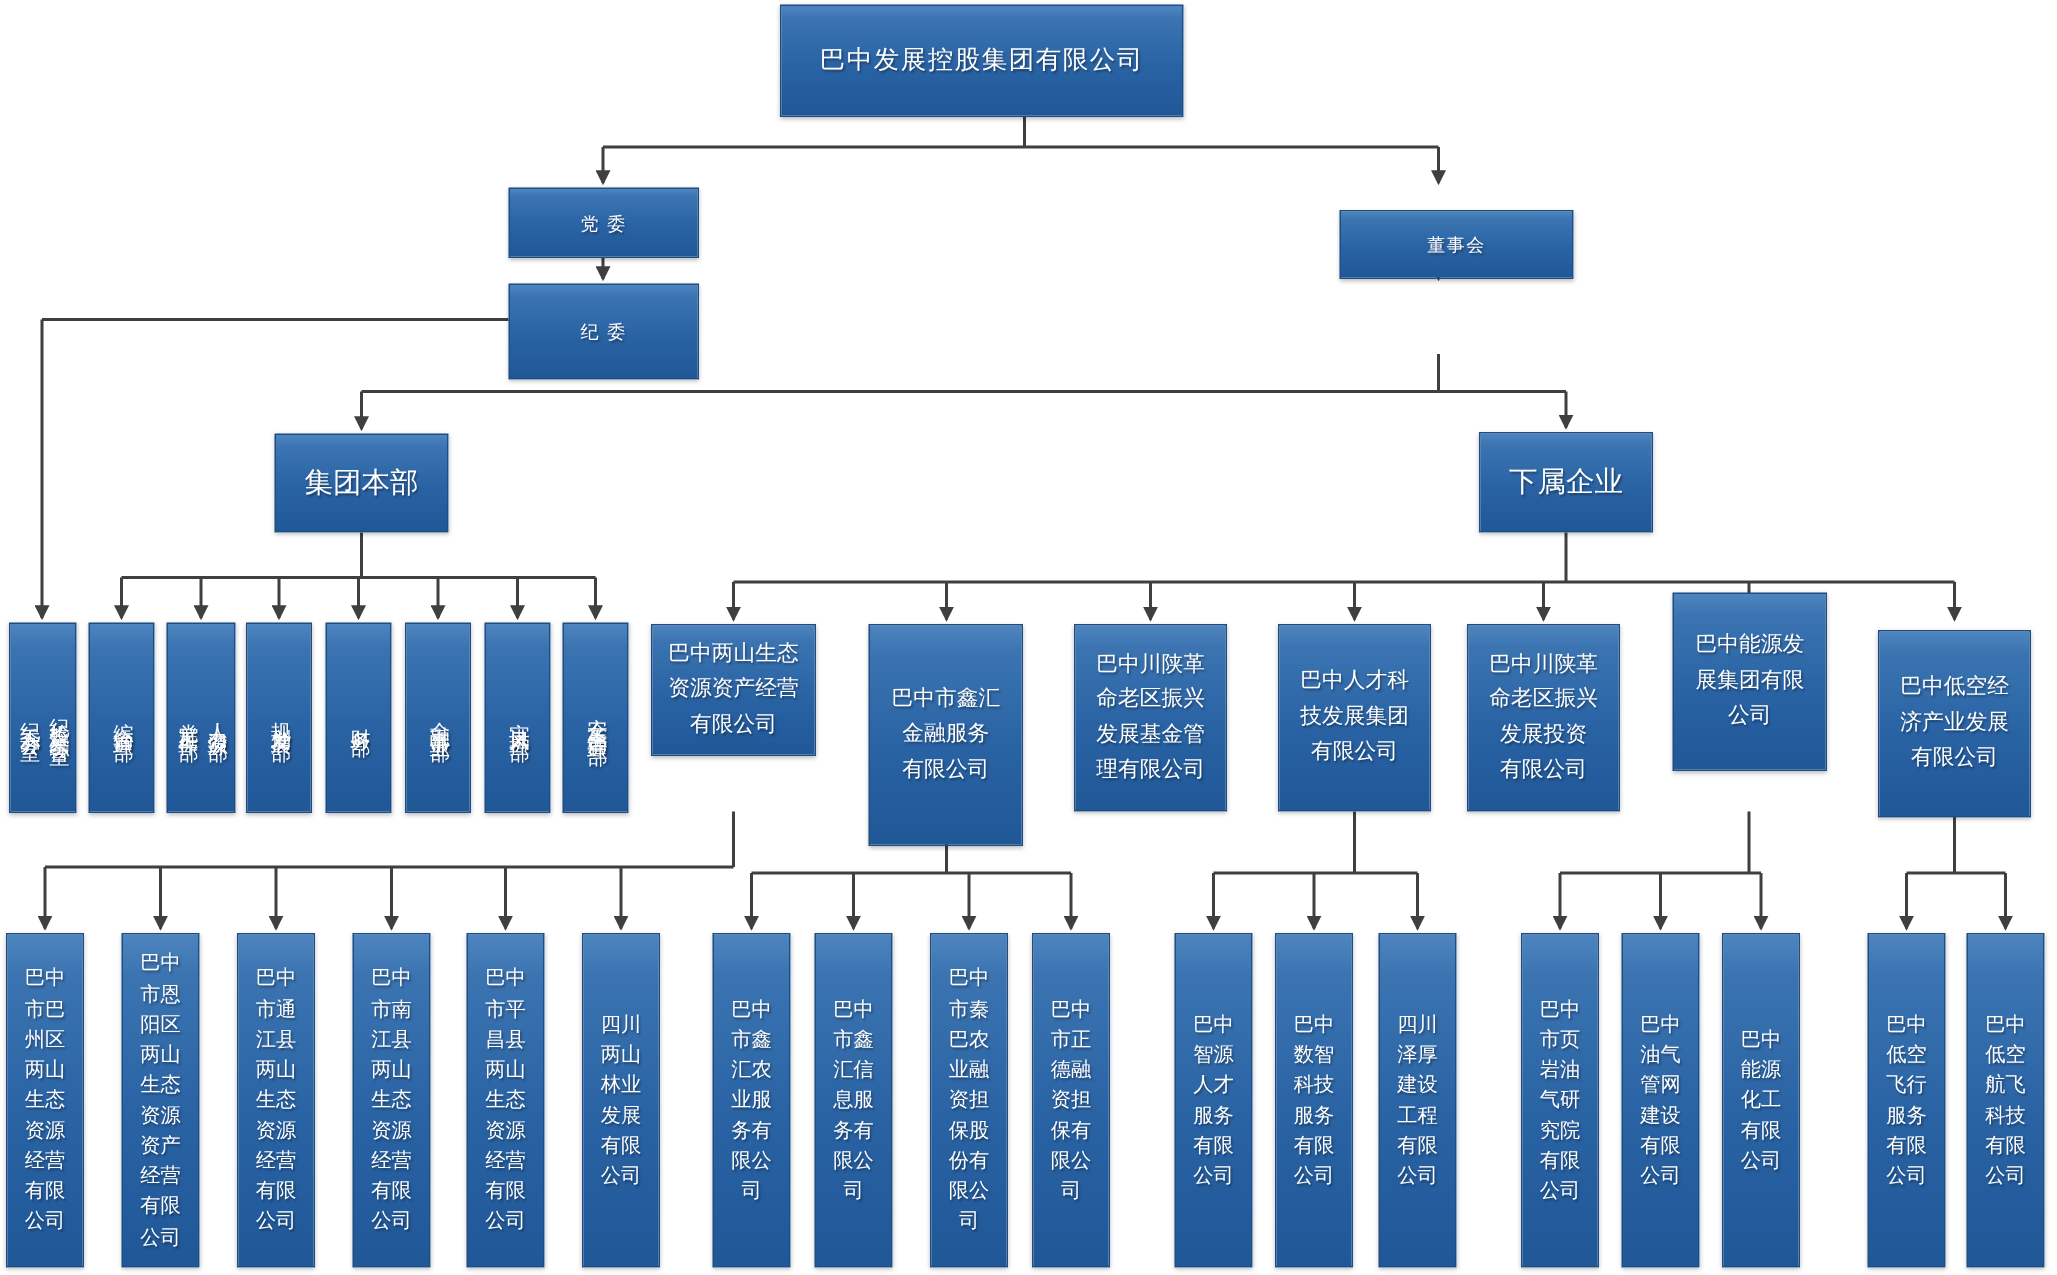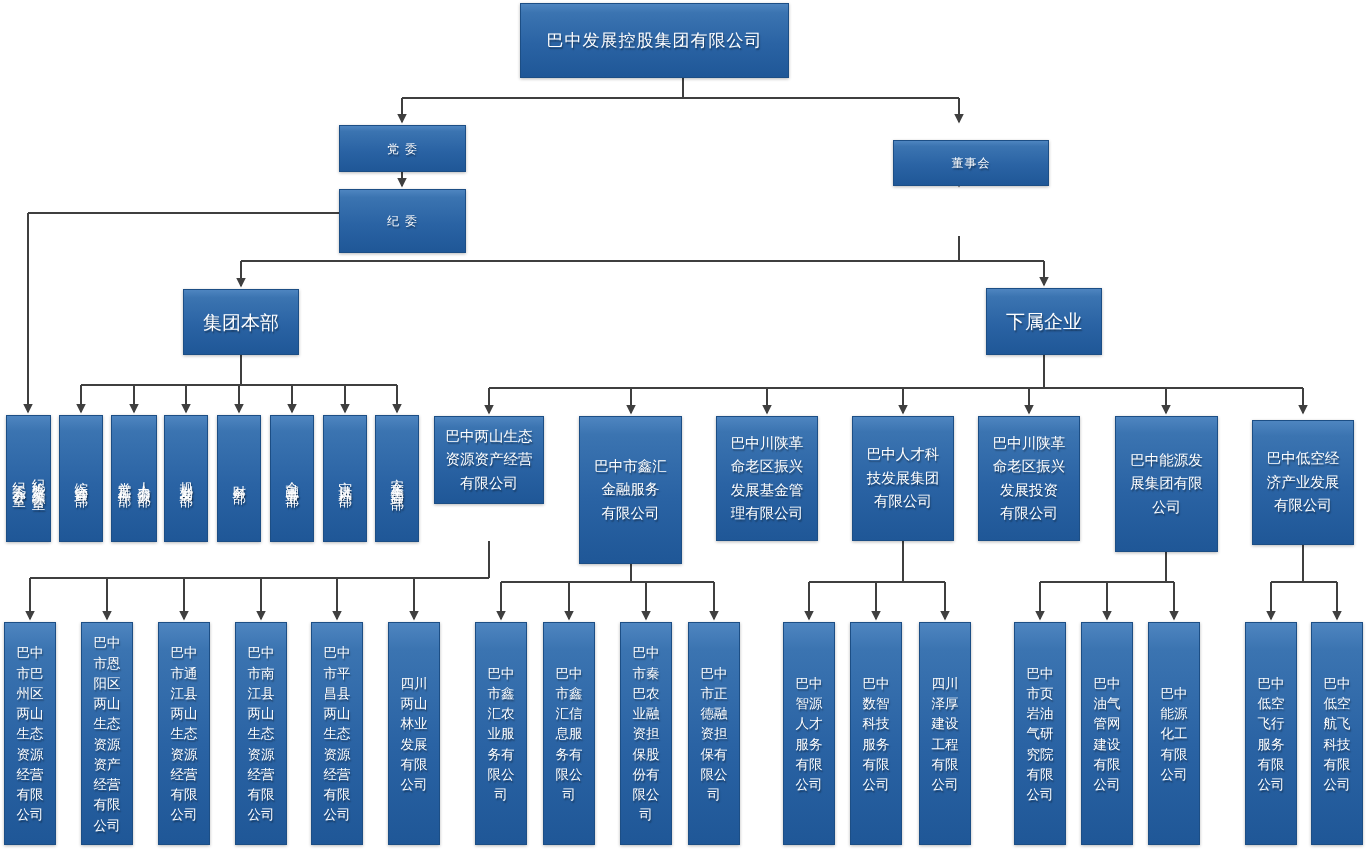--- a/index.html
+++ b/index.html
@@ -127,21 +127,21 @@
 命老区振兴
 发展基金管
 理有限公司</div>
   <div class="node f-comp" style="left:852px;top:416px;width:102px;height:125px">巴中人才科
 技发展集团
 有限公司</div>
   <div class="node f-comp" style="left:978px;top:416px;width:102px;height:125px">巴中川陕革
 命老区振兴
 发展投资
 有限公司</div>
-  <div class="node f-comp" style="left:1115px;top:416px;width:103px;height:136px">巴中能源发
+  <div class="node f-comp" style="left:1115px;top:395px;width:103px;height:119px">巴中能源发
 展集团有限
 公司</div>
   <div class="node f-comp" style="left:1252px;top:420px;width:102px;height:125px">巴中低空经
 济产业发展
 有限公司</div>
 
   <div class="node f-sub" style="left:4px;top:622px;width:52px;height:223px">巴中
 市巴
 州区
 两山

